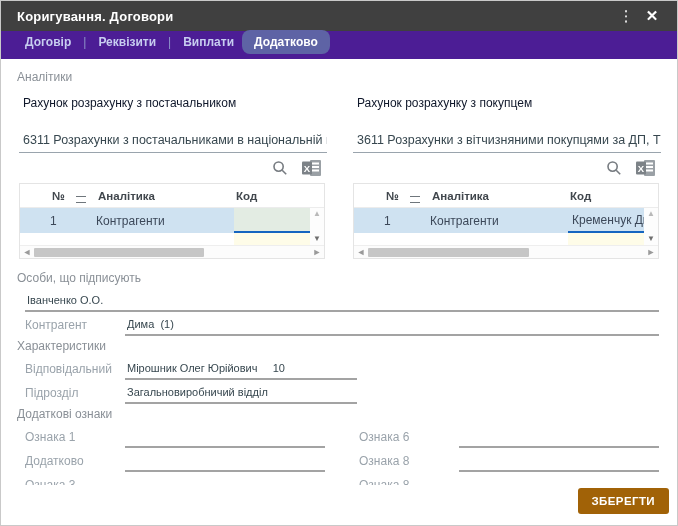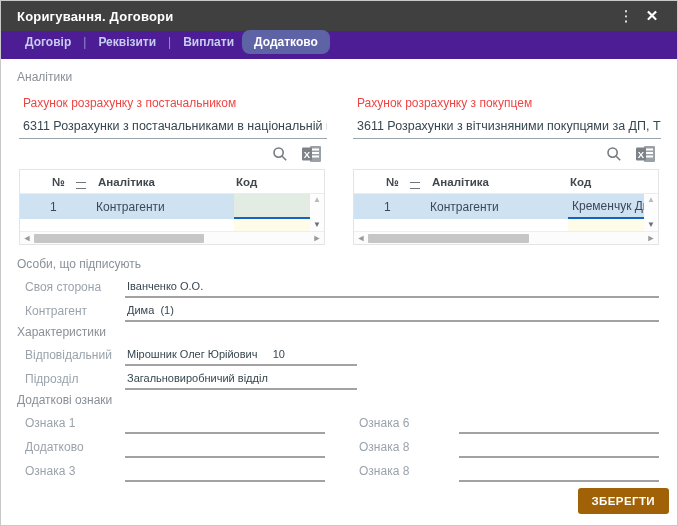--- a/index.html
+++ b/index.html
@@ -23,21 +23,21 @@
   .tabbar {
     background:#4c1d95; height:28px; flex:0 0 auto;
     display:flex; align-items:center; padding:0 0 6px 16px;
   }
   .tab { color:#c7cdf0; font-size:12px; font-weight:bold; padding:4px 8px; cursor:pointer; white-space:nowrap; }
   .tab.active { background:#5e63a5; color:#fff; border-radius:8px; padding:5px 12px;text-align:right; }
   .tab-sep { color:#8d93c9; font-size:12px; padding:0 4px; }
   
   .content { flex:1; padding:9px 18px 0 16px; overflow:hidden; }
   .section-label { color:#8a9097; font-size:12px; margin:2px 0 6px 0; }
-  .sub-label { color:#ef4444; font-size:12px; margin:6px 0 6px 6px; }
+  .sub-label { color:#0f172a; font-size:12px; margin:6px 0 20px 6px; }
   
   .ana-grid { display:grid; grid-template-columns:1fr 1fr; column-gap:26px; }
   .acct-input {
     width:100%; border:none; outline:none; background:transparent;
     border-bottom:1px solid #9aa4ad; color:#37474f; font-size:12.5px;
     font-family:"Liberation Sans", sans-serif;
     height:22px; padding:0 0 3px 4px; margin-left:2px;
   }
   .icon-row { display:flex; justify-content:flex-end; align-items:center; gap:14px; height:26px; margin:2px 4px 2px 0; }
   .svg-btn { cursor:pointer; display:inline-flex; }
@@ -229,21 +229,20 @@
             <span class="hspace"></span>
             <span class="harrow">►</span>
           </div>
         </div>
       </div>
     </div>
 
     <div class="fieldset" style="margin-top:12px;">
       <div class="section-label">Особи, що підписують</div>
       <div class="field-row">
-        <span class="field-label">Своя сторона</span>
         <input class="u-input grow" type="text" value="Іванченко О.О." style="">
       </div>
       <div class="field-row">
         <span class="field-label">Контрагент</span>
         <input class="u-input grow" type="text" value="Дима  (1)" style="">
       </div>
     </div>
 
     <div class="fieldset">
       <div class="section-label">Характеристики</div>

